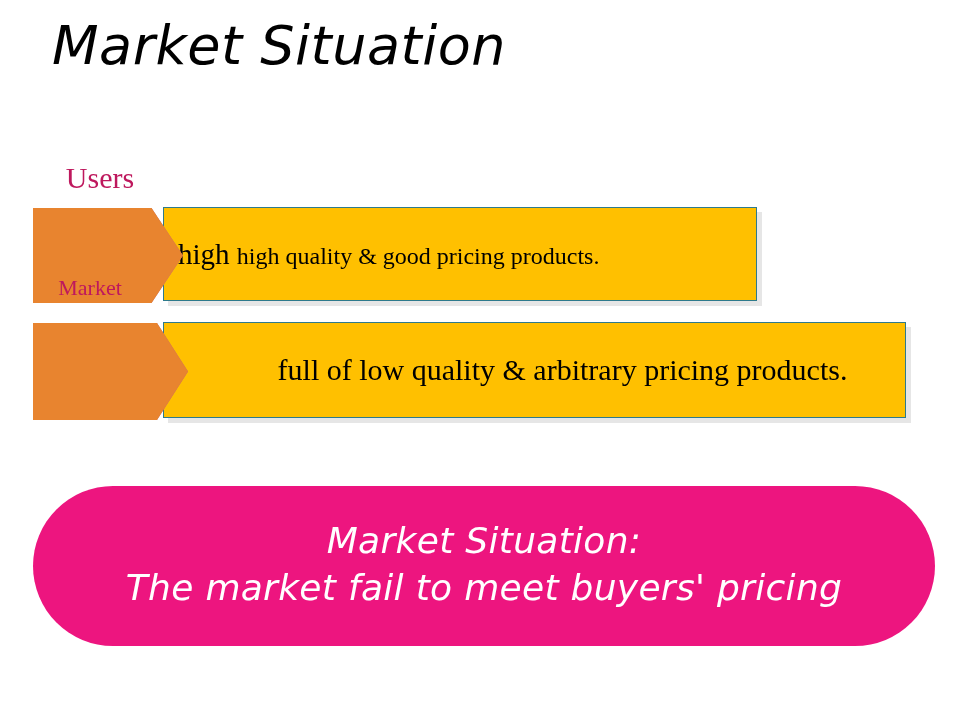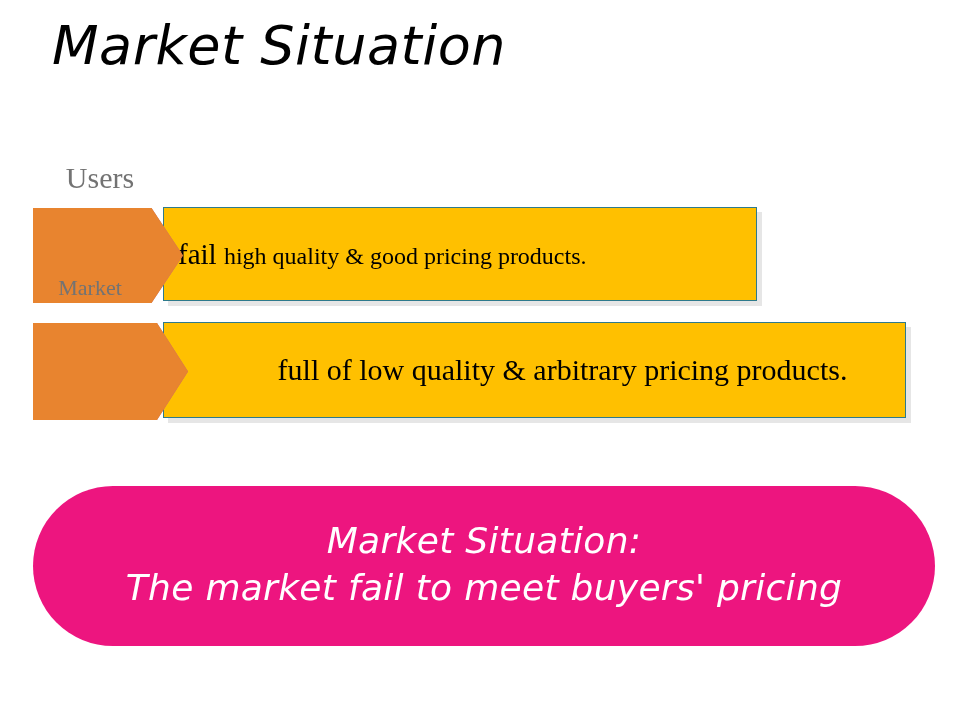--- a/index.html
+++ b/index.html
@@ -68,21 +68,21 @@
     background: #E8842F;
     box-sizing: border-box;
   }
   .chevron-label {
     position: absolute;
     left: 0;
     top: 50%;
     transform: translateY(-50%);
     width: 100%;
     text-align: center;
-    color: #737373;
+    color: #be185d;
     white-space: nowrap;
     font-family: "Liberation Serif", serif;
     z-index: 3;
   }
   #row1-banner {
     left: 163px; top: 207px;
     width: 594px; height: 94px;
   }
   #row1-banner .banner-text {
     padding-left: 14px;
@@ -169,21 +169,21 @@
 <body>
 
 <div id="slide">
 
   <div class="slide-title">Market Situation</div>
 
   <div class="row">
 
     <div class="banner" id="row1-banner">
       <div class="banner-text">
-        <span class="banner-lead">fail </span><span>high quality &amp; good pricing products.</span>
+        <span class="banner-lead">high </span><span>high quality &amp; good pricing products.</span>
       </div>
     </div>
 
     <div class="chevron" id="row1-chevron-border"></div>
     <div class="chevron" id="row1-chevron"></div>
     <div class="chevron-label" id="row1-chevron-label">Users</div>
   </div>
 
   <div class="row">
 

